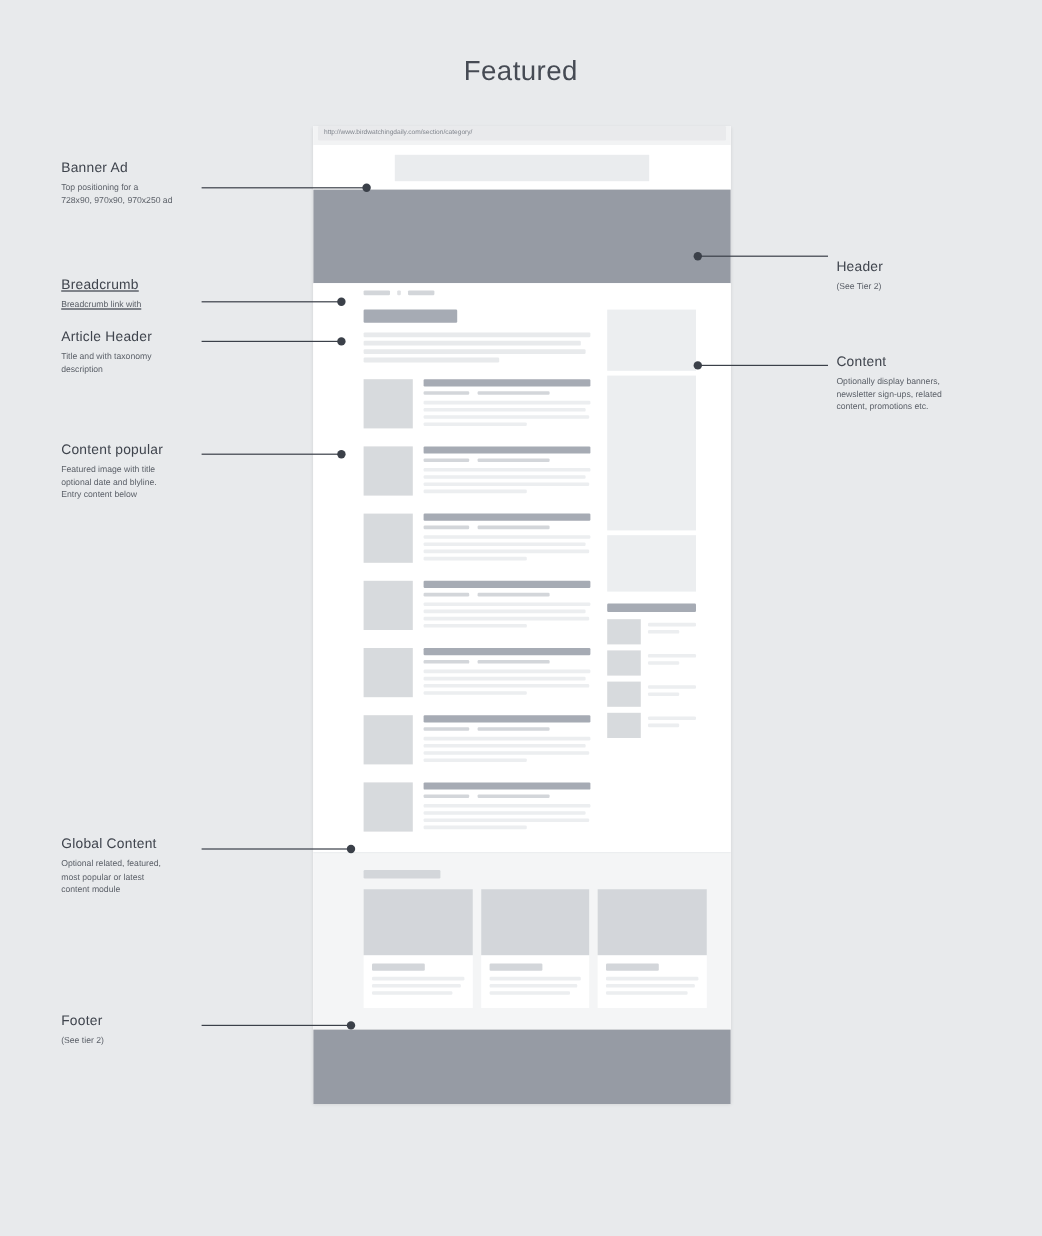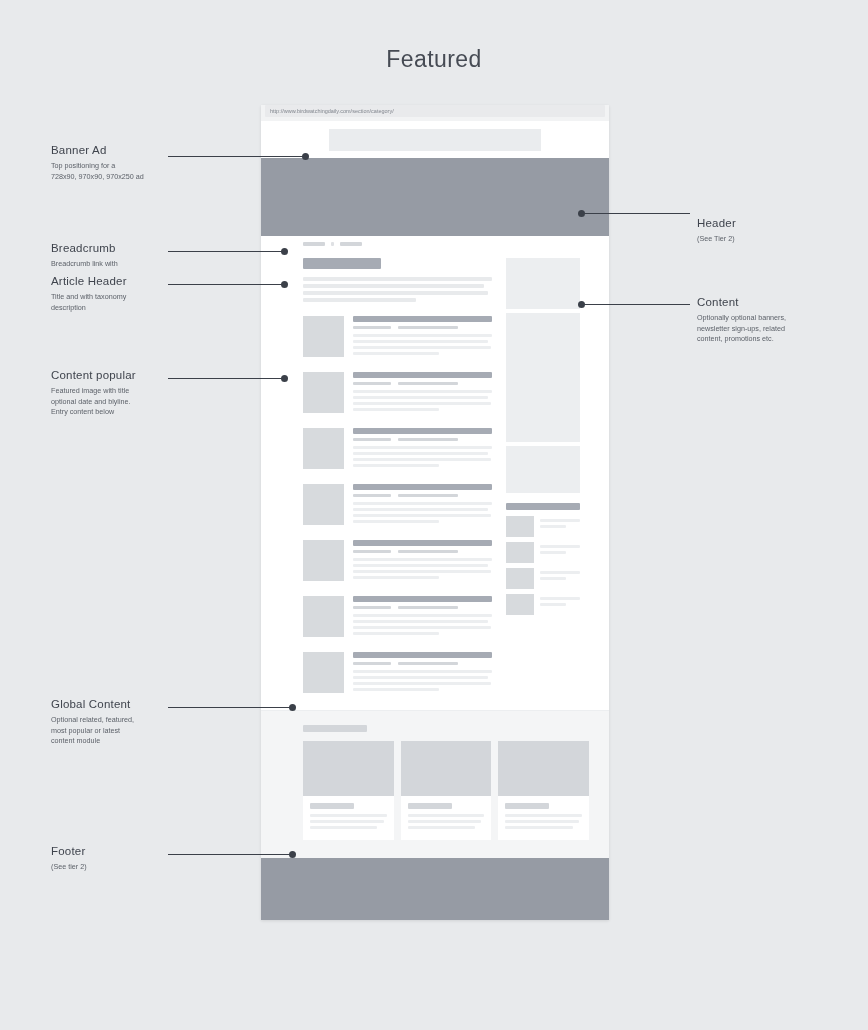--- a/index.html
+++ b/index.html
@@ -443,29 +443,29 @@
         </div>
       </div>
 
     </div>
   </div>
 
   <div class="site-footer"></div>
 
 </div>
 
-<div class="annot" style="left:51px; top:144px;">
+<div class="annot" style="left:51px; top:134px;">
   <div class="annot-title">Banner Ad</div>
   <div class="annot-desc">Top positioning for a
 728x90, 970x90, 970x250 ad</div>
 </div>
 <div class="leader" style="left:168px; top:156px; width:140px;"></div>
 <div class="leader-dot" style="left:302px; top:153px;"></div>
 
-<div class="annot" style="left:51px; top:242px;">
+<div class="annot" style="left:51px; top:232px;text-decoration:underline;">
   <div class="annot-title">Breadcrumb</div>
   <div class="annot-desc">Breadcrumb link with</div>
 </div>
 <div class="leader" style="left:168px; top:251px; width:118px;"></div>
 <div class="leader-dot" style="left:281px; top:248px;"></div>
 
 <div class="annot" style="left:51px; top:275px;">
   <div class="annot-title">Article Header</div>
   <div class="annot-desc">Title and with taxonomy
 description</div>
@@ -500,18 +500,18 @@
 
 <div class="annot right" style="left:697px; top:205px;margin-top:12px;">
   <div class="annot-title">Header</div>
   <div class="annot-desc">(See Tier 2)</div>
 </div>
 <div class="leader" style="left:583px; top:213px; width:107px;"></div>
 <div class="leader-dot" style="left:578px; top:210px;"></div>
 
 <div class="annot right" style="left:697px; top:296px;">
   <div class="annot-title">Content</div>
-  <div class="annot-desc">Optionally optional banners,
+  <div class="annot-desc">Optionally display banners,
 newsletter sign-ups, related
 content, promotions etc.</div>
 </div>
 <div class="leader" style="left:583px; top:304px; width:107px;"></div>
 <div class="leader-dot" style="left:578px; top:301px;"></div>
 
 </body></html>

